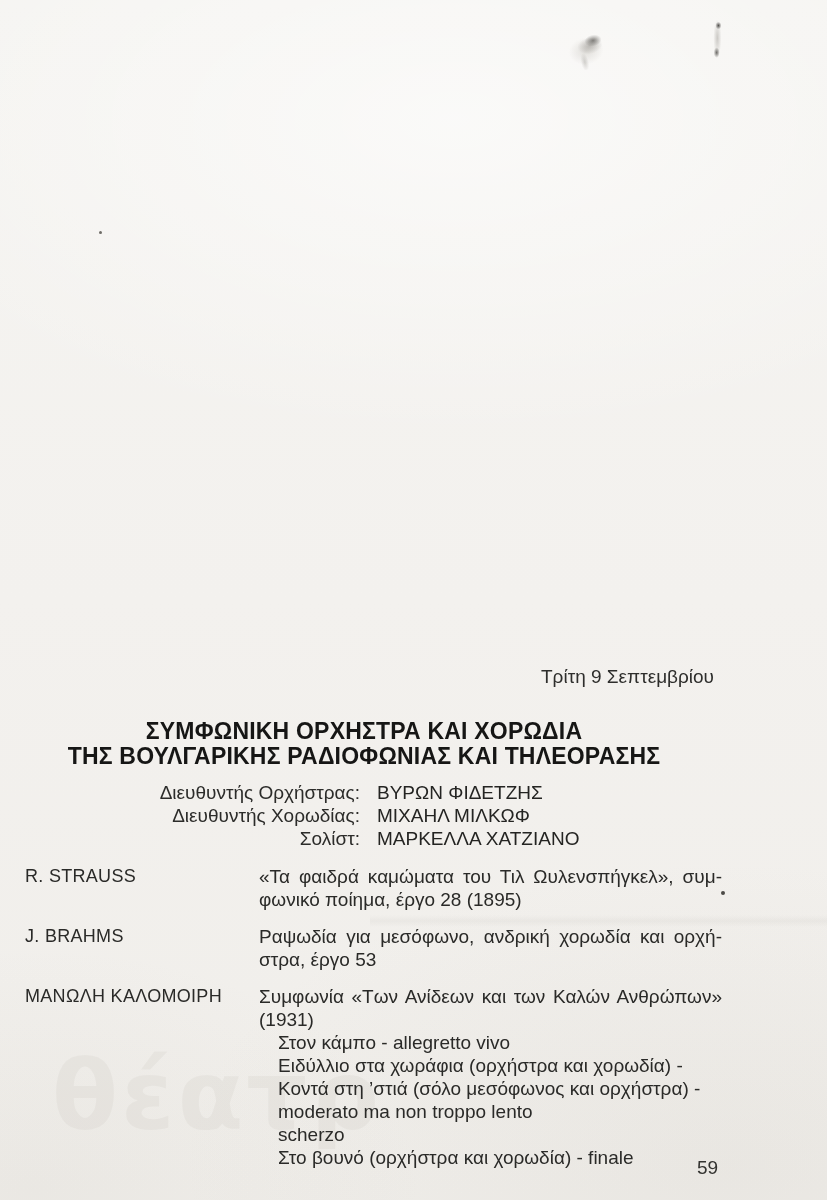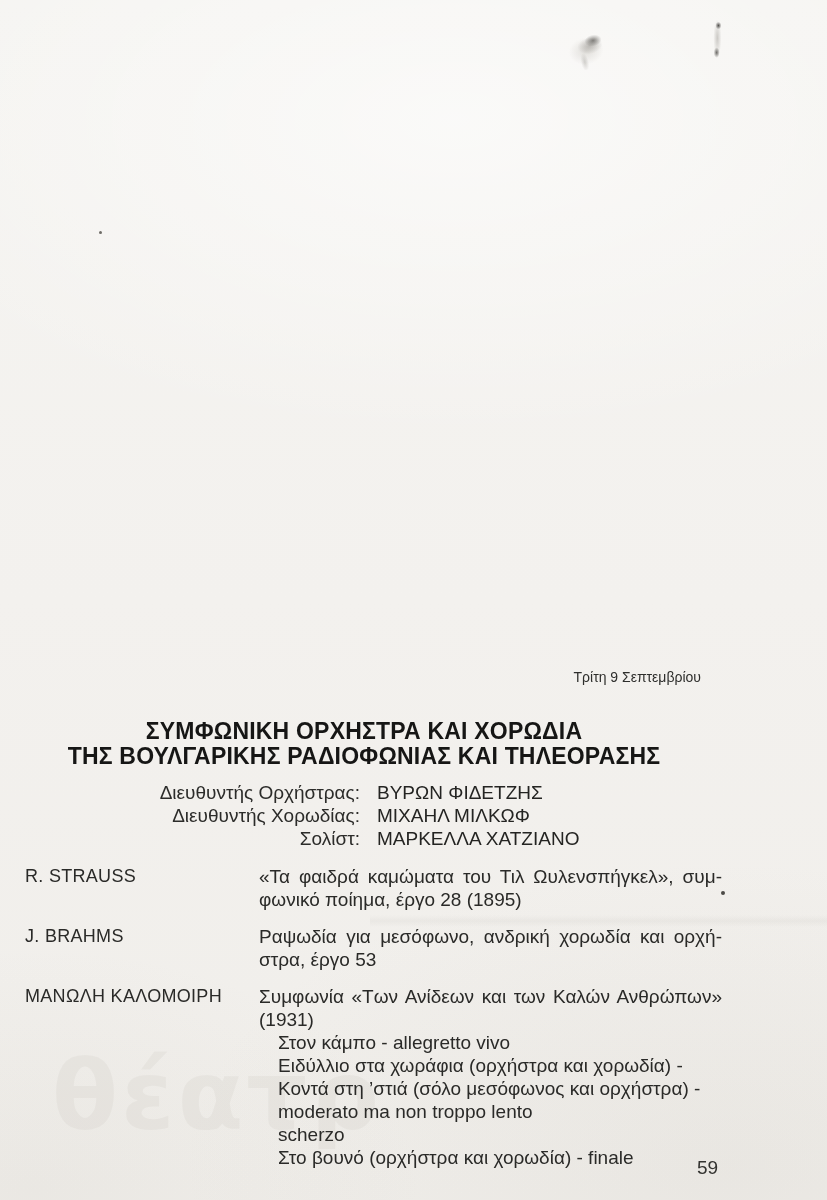--- a/index.html
+++ b/index.html
@@ -56,22 +56,22 @@
     font-size: 96px; line-height: 1;
     color: #7d7466; opacity: 0.06;
     letter-spacing: 3px;
     font-family: "DejaVu Sans", sans-serif;
     user-select: none;
     font-weight: bold;
   }
 
   
   .date-line {
-    position: absolute; top: 666px; right: 126px;
-    font-size: 14px; line-height: 22px;
+    position: absolute; top: 666px; right: 113px;
+    font-size: 19px; line-height: 22px;
     color: #2e2e2c;
     text-align: center;
   }
   .title {
     position: absolute; top: 719px; left: 0; width: 728px;
     margin: 0; text-align: center;
     font-size: 23px; font-weight: bold; line-height: 25px;
     letter-spacing: 0.2px;
     color: #161615;
   }

